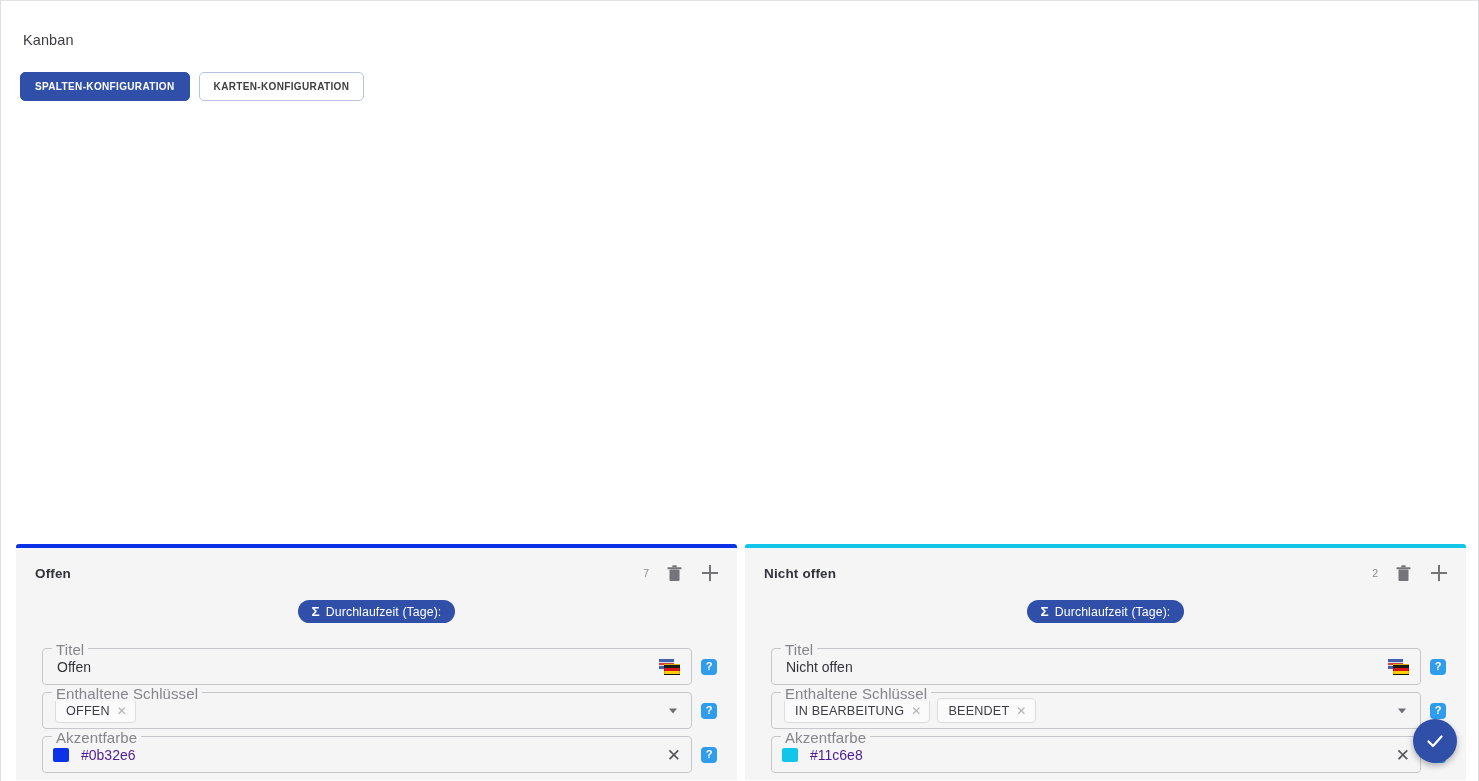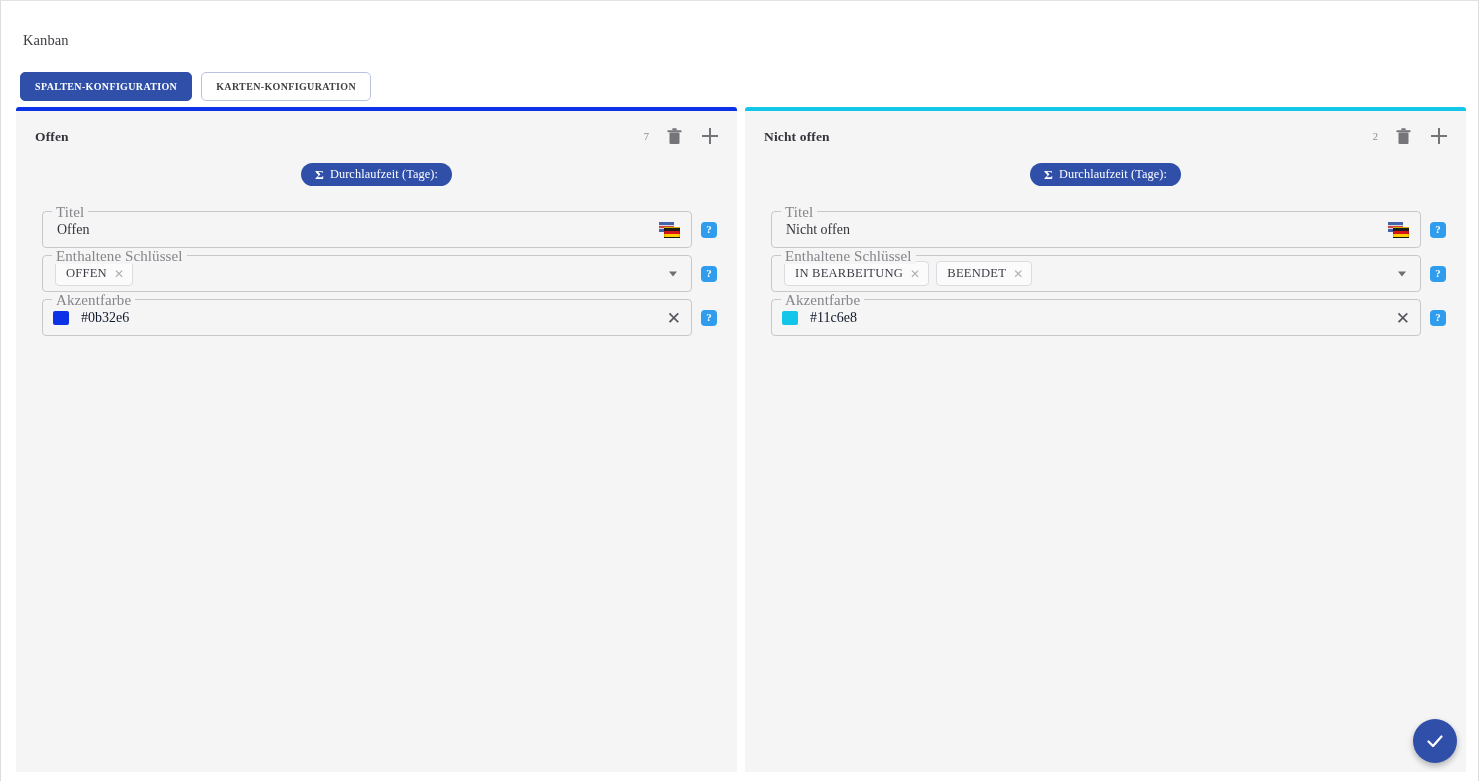--- a/index.html
+++ b/index.html
@@ -19,21 +19,20 @@
 
   
   .page {
     position: absolute;
     left: 0; top: 0;
     width: 1479px; height: 781px;
     background: #ffffff;
     border-top: 1px solid #e3e3e6;
     border-left: 1px solid #dddde1;
     border-right: 1px solid #dddde1;
-    font-family: Liberation Serif, serif;
   }
 
   
   .app-title {
     position: absolute;
     left: 22px; top: 31px;
     font-size: 14.5px;
     color: #3c3c44;
     letter-spacing: .1px;
   }
@@ -63,25 +62,26 @@
   }
   .tab.inactive {
     background: #ffffff;
     color: #404040;
     border: 1px solid #b9c3dd;
   }
 
   
   .board {
     position: absolute;
-    left: 15px; top: 106px;
+    left: 15px; top: 114px;
     width: 1450px;
     height: 665px;
     display: flex;
     gap: 8px;
+    align-items: flex-end;
   }
 
   .column {
     position: relative;
     width: 729px;
     background: #f5f5f5;
     border-radius: 3px 3px 0 0;
     overflow: hidden;
   }
 
@@ -177,21 +177,21 @@
     color: #85858b;
     letter-spacing: .1px;
     line-height: 1;
   }
   .field-value {
     font-size: 14px;
     color: #34343c;
     padding-left: 4px;
   }
   .field-value.muted {
-    color: #0f172a;
+    color: #4c1d95;
   }
 
   
   .flag-btn {
     position: absolute;
     right: 10px; top: 50%;
     transform: translateY(-50%);
     width: 22px; height: 16px;
     cursor: pointer;
   }

